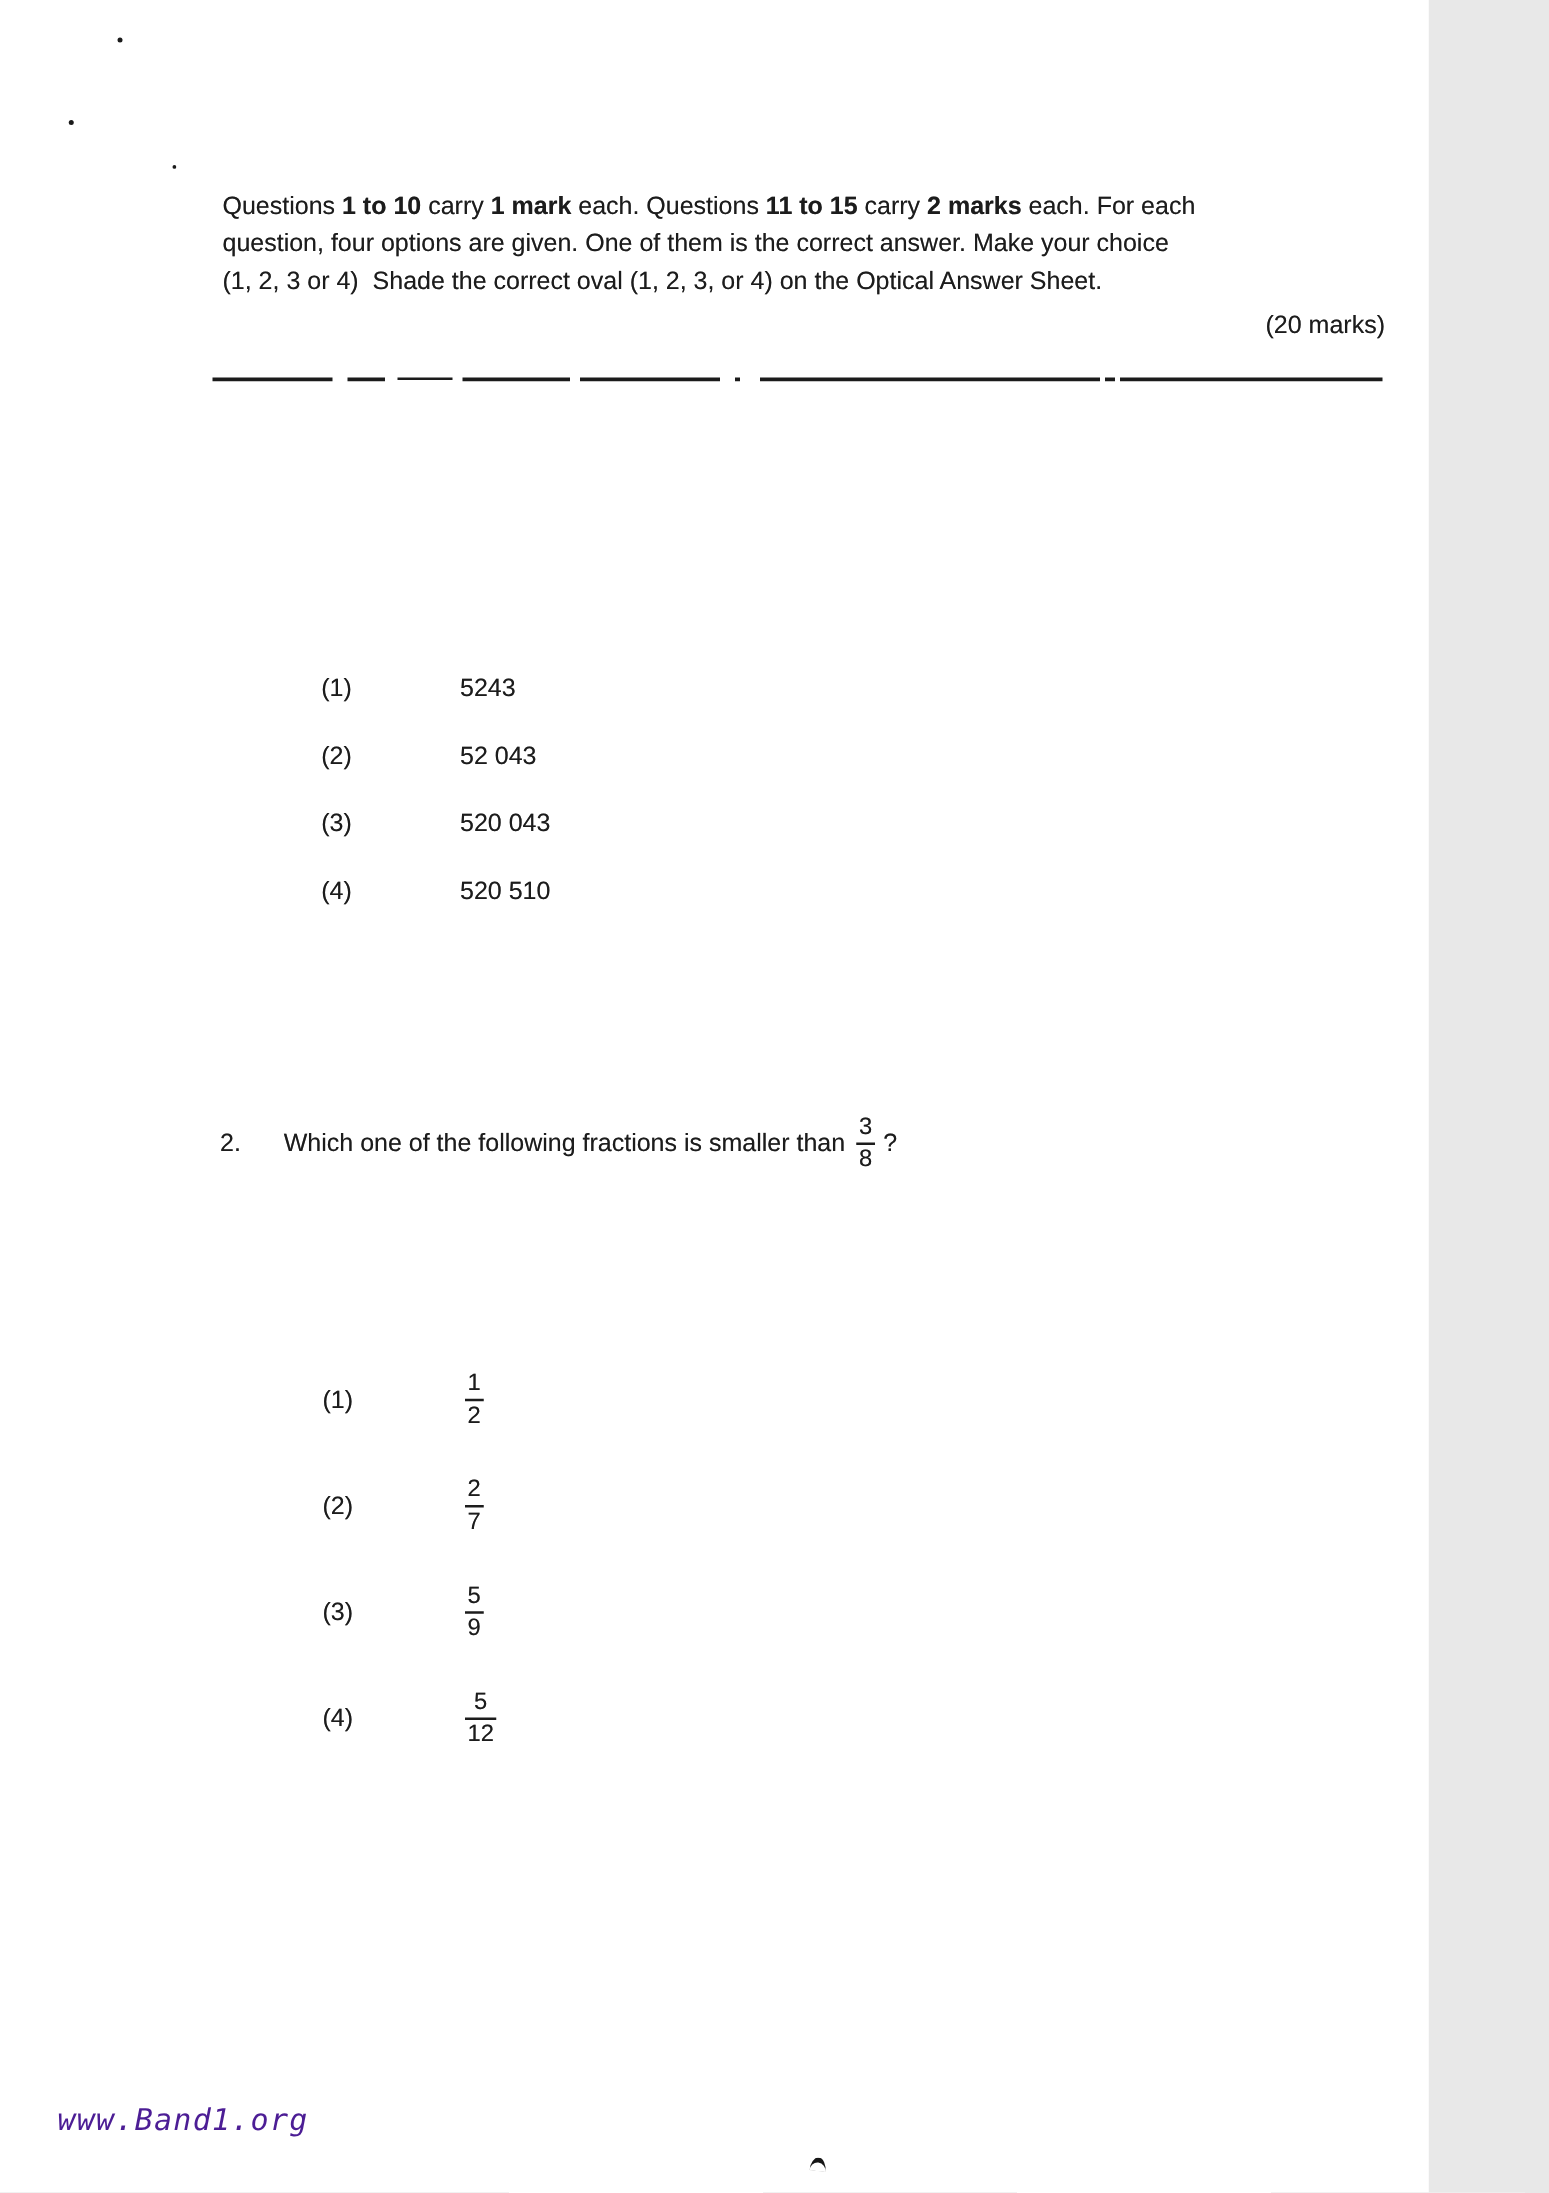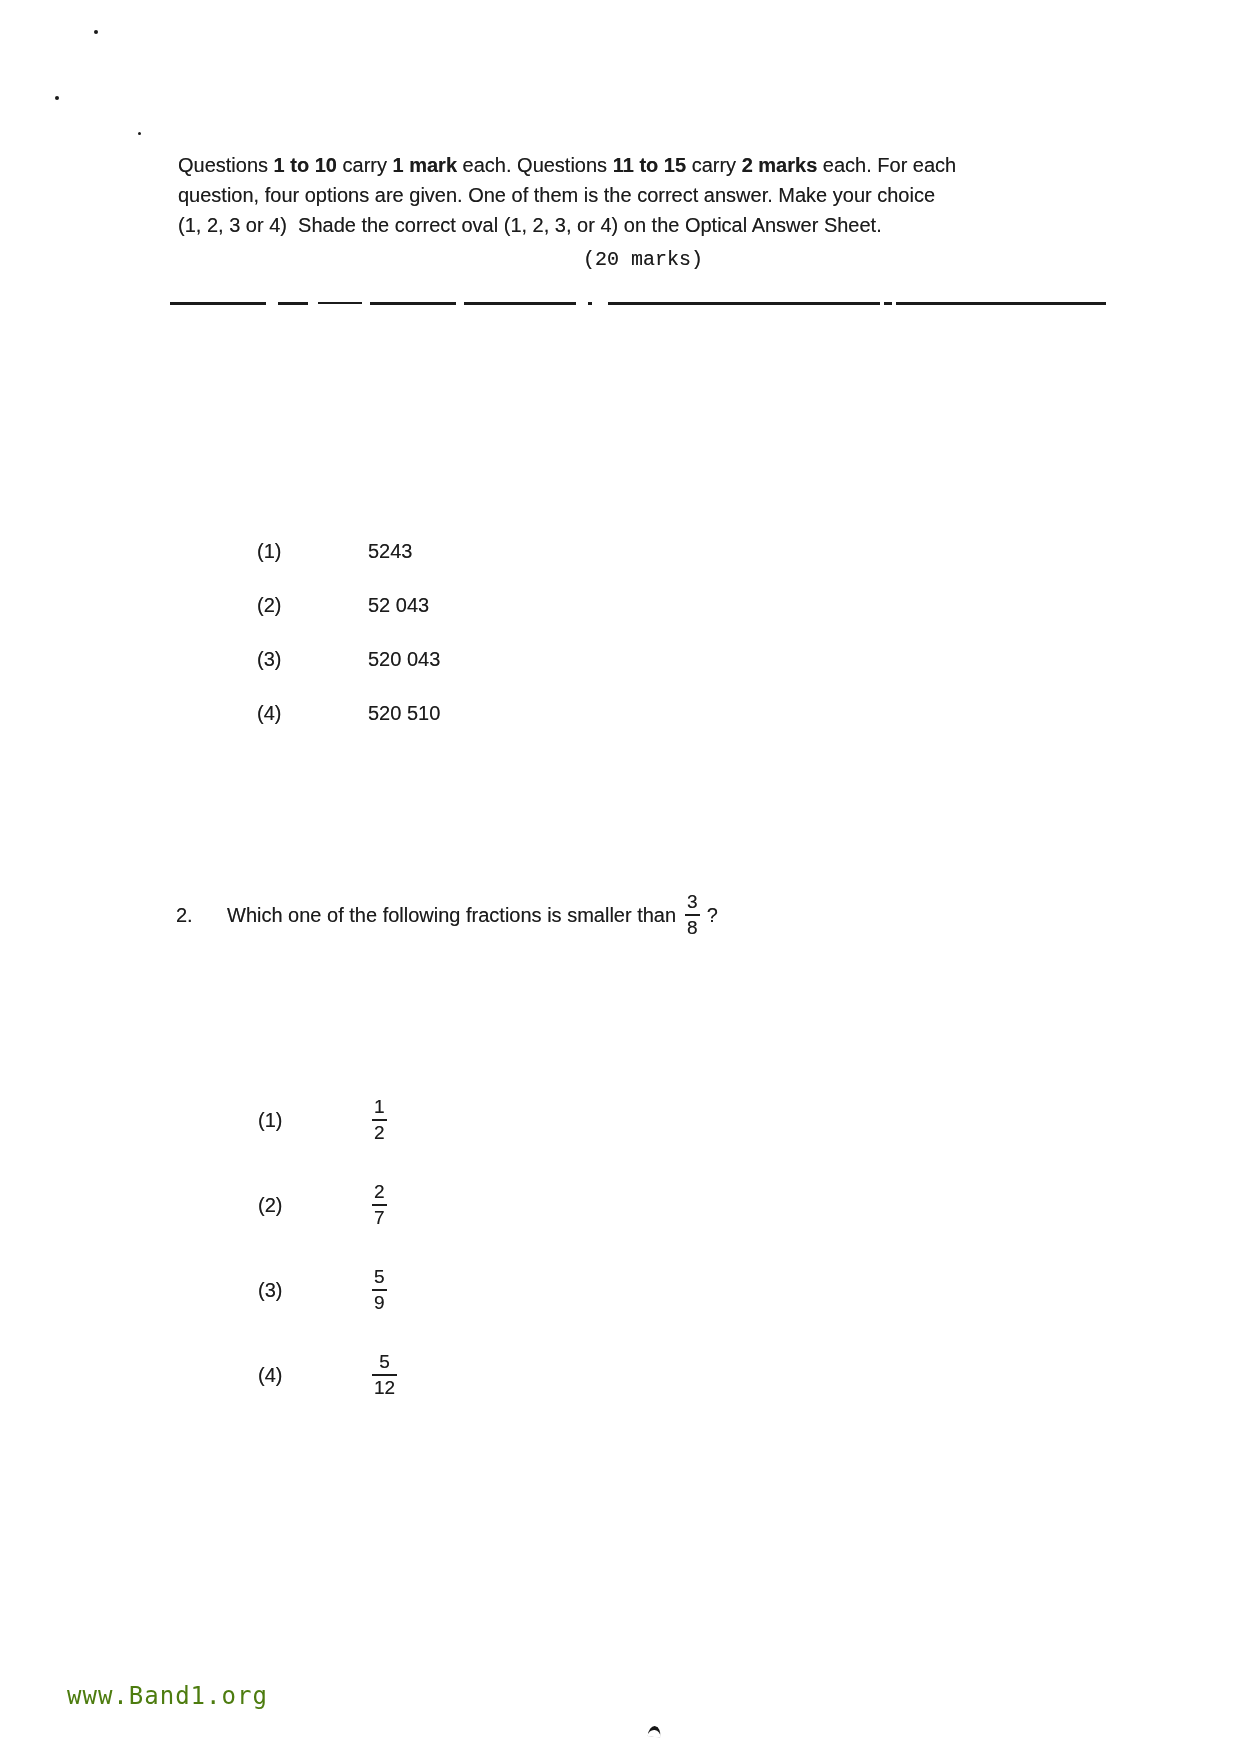--- a/index.html
+++ b/index.html
@@ -1,18 +1,18 @@
 <!DOCTYPE html>
 <html><head>
 <meta charset="utf-8">
 <style>
   html, body { margin: 0; padding: 0; background: #e8e8e8; }
   .page {
     position: relative;
-    width: 1239px;
+    width: 1143px;
     height: 1754px;
     background: #ffffff;
     overflow: hidden;
     font-family: "Liberation Sans", sans-serif;
     color: #1c1c1c;
     text-shadow: 0 0 0.5px rgba(20,20,20,0.55);
   }
 
   
   .speck { position: absolute; background: #1a1a1a; border-radius: 50%; }
@@ -27,21 +27,21 @@
     transform: rotate(6deg);
   }
 
   
   .header-block {
     position: absolute; left: 178px; top: 150px; width: 930px;
     font-size: 20px; line-height: 30px;
   }
   .header-block .iline { white-space: nowrap; }
   .header-block b { font-weight: bold; }
-  .marks-line { text-align: center; margin-top: 5px; font-family: Liberation Mono, monospace; }
+  .marks-line { text-align: right; margin-top: 5px; }
 
   
   .divider { position: absolute; left: 0; top: 302px; width: 1239px; height: 5px; }
   .divider .seg { position: absolute; top: 0; height: 3px; background: #1b1b1b; }
   .seg.d1 { left: 170px; width: 96px; }
   .seg.d2 { left: 278px; width: 30px; }
   .seg.d3 { left: 318px; width: 44px; height: 2px; }
   .seg.d4 { left: 370px; width: 86px; }
   .seg.d5 { left: 464px; width: 112px; }
   .seg.d6 { left: 588px; width: 4px; }
@@ -81,24 +81,25 @@
     font-size: 20px; display: flex; align-items: center;
   }
   .opt-row-frac .opt-label { width: 114px; }
   .q2-opt1 { top: 1091px; }
   .q2-opt2 { top: 1176px; }
   .q2-opt3 { top: 1261px; }
   .q2-opt4 { top: 1346px; }
 
   
   .footer-url {
-    position: absolute; left: 67px; top: 1682px;
+    position: absolute; left: 46px; top: 1682px;
     font-family: "DejaVu Sans Mono", monospace;
-    font-size: 24px; letter-spacing: 1px; color: #4d7c0f;
+    font-size: 24px; letter-spacing: 1px; color: #4c1d95;
     text-shadow: none;
+    font-style: italic;
   }
 </style>
 </head>
 <body>
 
 <div class="page">
 
   <span class="speck s1"></span>
   <span class="speck s2"></span>
   <span class="speck s3"></span>

